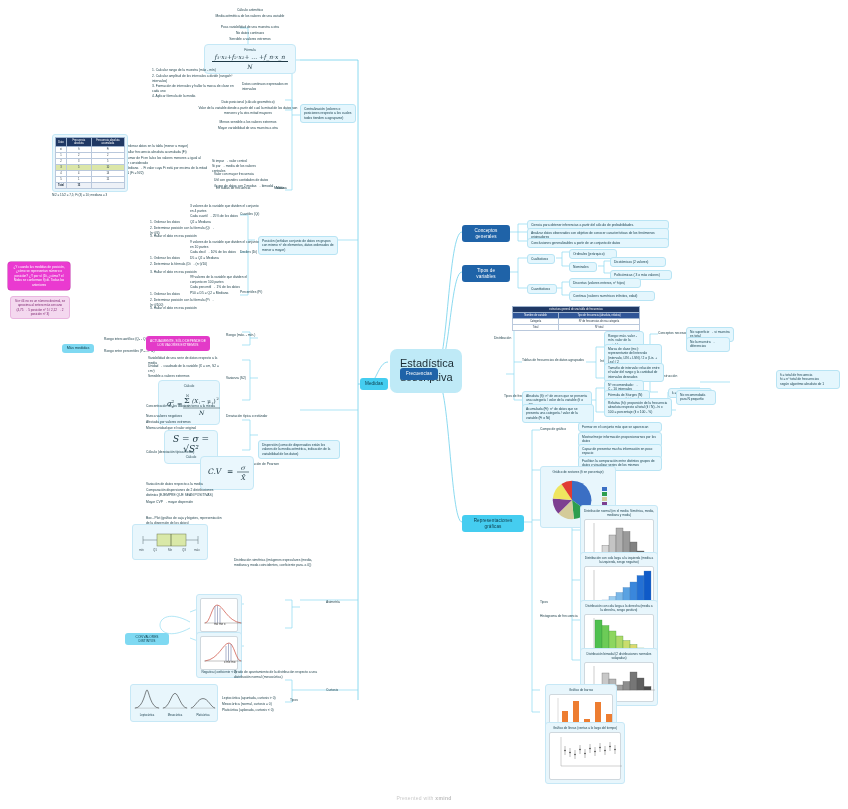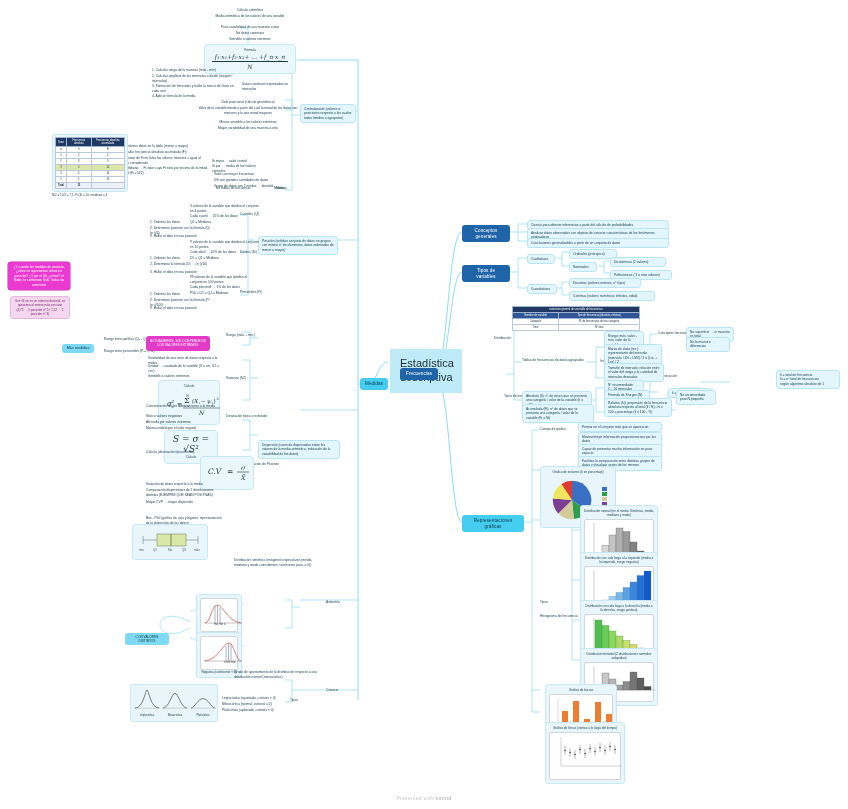--- a/index.html
+++ b/index.html
@@ -10,21 +10,21 @@
     font-family: "Liberation Sans", sans-serif;
     color: #23313a;
   }
   #canvas { position: absolute; inset: 0; }
   svg.links { position: absolute; left: 0; top: 0; width: 848px; height: 809px; pointer-events: none; }
   .node { position: absolute; }
 
   
   .root {
     background: #bfeaf7; color: #1a2b33;
-    border-radius: 0; padding: 8px 10px;
+    border-radius: 7px; padding: 8px 10px;
     font-size: 11px; line-height: 1.25; font-weight: 400;
     text-align: center; width: 72px;
   }
   .lvl1 {
     background: #1f63a8; color: #ffffff;
     border-radius: 3px; padding: 3px 5px;
     font-size: 4.6px; line-height: 1.25; text-align: center;
     letter-spacing: .1px;
   }
   .lvl1.cyan { background: #45cdf0; color:#0d3b4a; }

